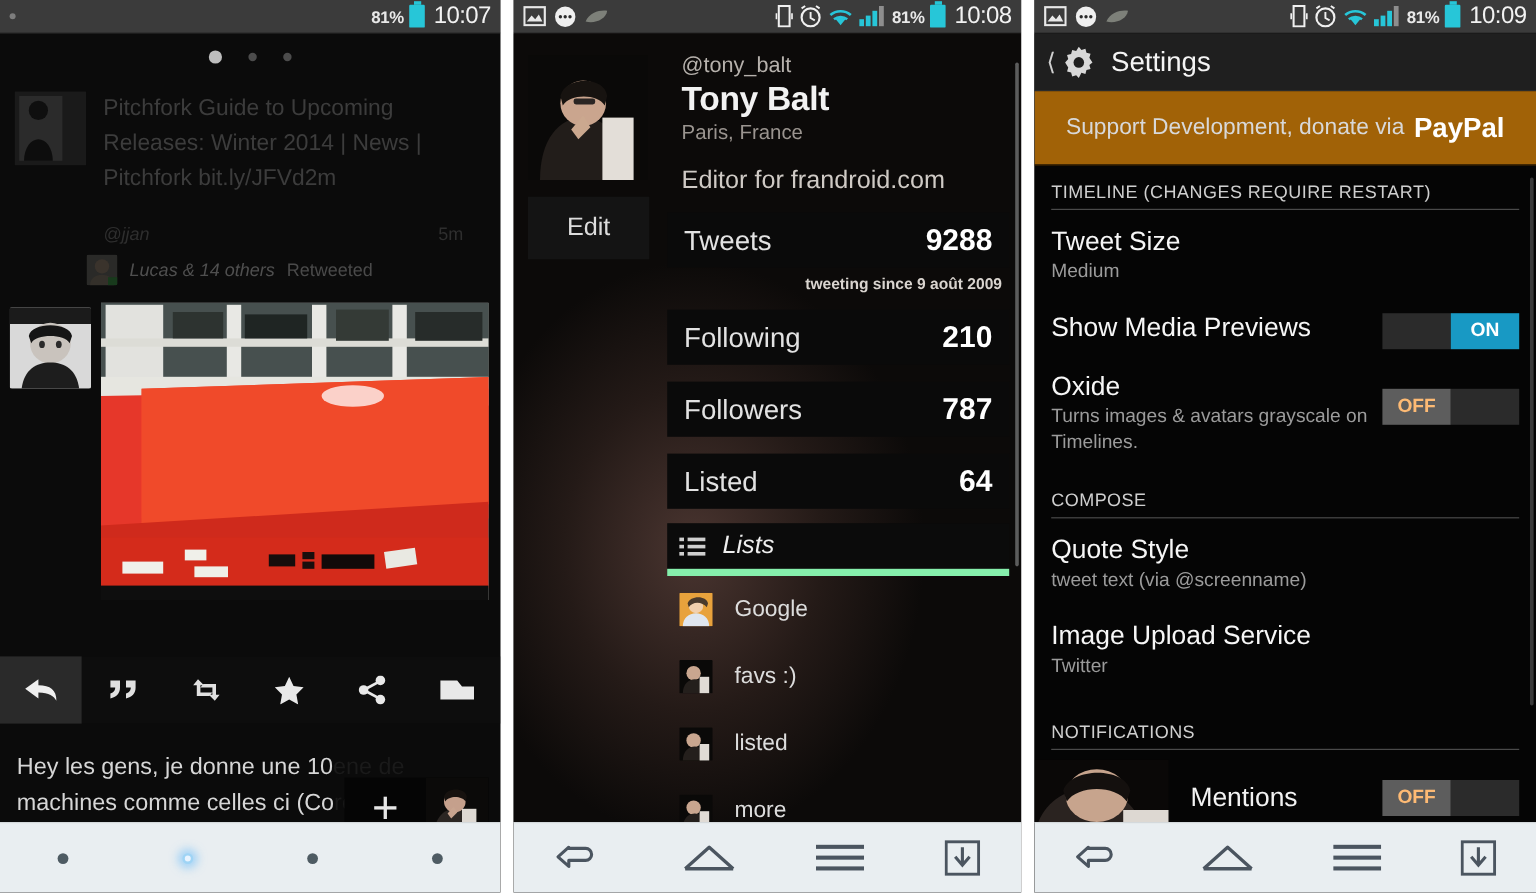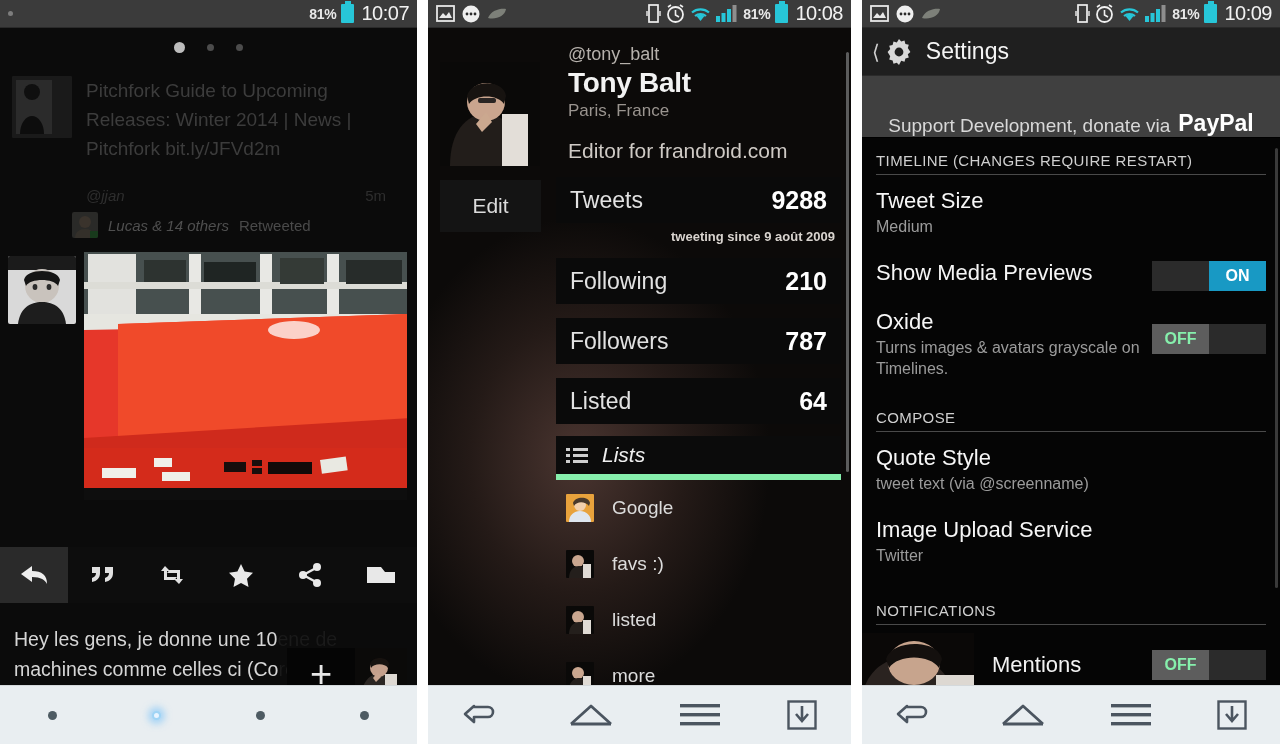--- a/index.html
+++ b/index.html
@@ -72,21 +72,21 @@
   .nb-dot.glow{background:#e9f4ff;box-shadow:0 0 7px 4px rgba(110,190,250,.55);border:2px solid #9fd4f5;}
 
   
   .p2-body{ position:relative; height:657px; overflow:hidden;
             background:#0a0908; }
   .p2-bg{ position:absolute; inset:0; background:
       radial-gradient(ellipse 240px 300px at 150px 430px, #4a3530 0%, #241a17 45%, #0c0a09 80%),
       radial-gradient(ellipse 200px 240px at 70px 120px, #2b1d1a 0%, #100c0b 70%),
       linear-gradient(180deg,#131010 0%, #0a0807 100%);
   }
-  .p2-left{ position:absolute; left:0; top:16px; width:125px; }
+  .p2-left{ position:absolute; left:0; top:0; width:125px; }
   .p2-av{ margin:18px 12px 0 12px; width:100px; height:104px; overflow:hidden;}
   .p2-edit{ margin:14px 12px 0 12px; height:52px; background:#141414; display:flex; align-items:center; justify-content:center;
             color:#dcdcdc; font-size:21px; font-weight:300;}
   .p2-right{ position:absolute; left:128px; right:10px; top:0; }
   .p2-handle{ color:#b6b1ac; font-size:18px; padding:16px 8px 0 12px; }
   .p2-name{ color:#f2f2f2; font-size:28px; font-weight:bold; padding:2px 8px 0 12px; letter-spacing:-.3px;}
   .p2-loc{ color:#9a948f; font-size:17px; padding:2px 8px 0 12px;}
   .p2-bio{ color:#cfcac5; font-size:21px; padding:18px 8px 0 12px;}
   .stat{ margin-top:14px; background:#0a0a0a; height:46px; display:flex; align-items:center; padding:0 14px;}
   .stat .k{ color:#e2e2e2; font-size:23px; font-weight:300;}
@@ -98,33 +98,33 @@
   .list-row{ height:56px; display:flex; align-items:center; padding:0 10px; }
   .lr-av{ width:28px; height:28px; overflow:hidden; border-radius:1px;}
   .lr-t{ color:#dcdcdc; font-size:19px; margin-left:18px;}
   .p2-scroll{ position:absolute; right:2px; top:24px; width:3px; height:420px; background:#5c5c5c; border-radius:2px;}
 
   
   .p3-body{ position:relative; height:657px; background:#050505; overflow:hidden;}
   .p3-actionbar{ height:48px; background:#1f1f1f; display:flex; align-items:center; padding:0 10px; border-bottom:1px solid #2b2b2b;}
   .p3-back{ color:#cfcfcf; font-size:20px; margin-right:6px;}
   .p3-title{ color:#f4f4f4; font-size:23px; font-weight:300; margin-left:14px;}
-  .p3-donate{ height:62px; background:#404040; display:flex; align-items:flex-end; justify-content:center; gap:0;
+  .p3-donate{ height:62px; background:#a16207; display:flex; align-items:center; justify-content:center; gap:0;
               border-bottom:1px solid #000;}
   .p3-donate .dn{ color:#d8d8d8; font-size:19px;}
   .p3-donate .pp{ color:#ffffff; font-size:23px; font-weight:bold; margin-left:8px;}
   .sec-hdr{ color:#cfcfcf; font-size:15px; letter-spacing:.4px; padding:14px 14px 5px 14px;}
   .sec-line{ height:1px; background:#4a4a4a; margin:0 14px;}
   .pref{ position:relative; padding:13px 14px 10px 14px;}
   .pref .pt{ color:#f6f6f6; font-size:22px; font-weight:300;}
   .pref .ps{ color:#9b9b9b; font-size:16px; line-height:21px; margin-top:2px; max-width:300px;}
   .toggle{ position:absolute; width:114px; height:30px; display:flex; }
   .toggle .half{ flex:1; display:flex; align-items:center; justify-content:center; font-size:16px; font-weight:bold;}
   .toggle.on .l{ background:#2b2b2b;} .toggle.on .r{ background:#1899c4; color:#ffffff;}
-  .toggle.off .l{ background:#5d5d5d; color:#86efac;} .toggle.off .r{ background:#2b2b2b;}
+  .toggle.off .l{ background:#5d5d5d; color:#fdba74;} .toggle.off .r{ background:#2b2b2b;}
   .p3-scroll{ position:absolute; right:2px; top:120px; width:3px; height:440px; background:#3a3a3a; border-radius:2px;}
   .notif-row{ position:relative; margin-top:8px; height:64px; display:flex; align-items:center;}
   .notif-av{ width:112px; height:64px; overflow:hidden;}
   .notif-t{ color:#f2f2f2; font-size:22px; font-weight:300; margin-left:18px;}
 
   svg{ display:block; }
 </style>
 </head>
 <body>
 

